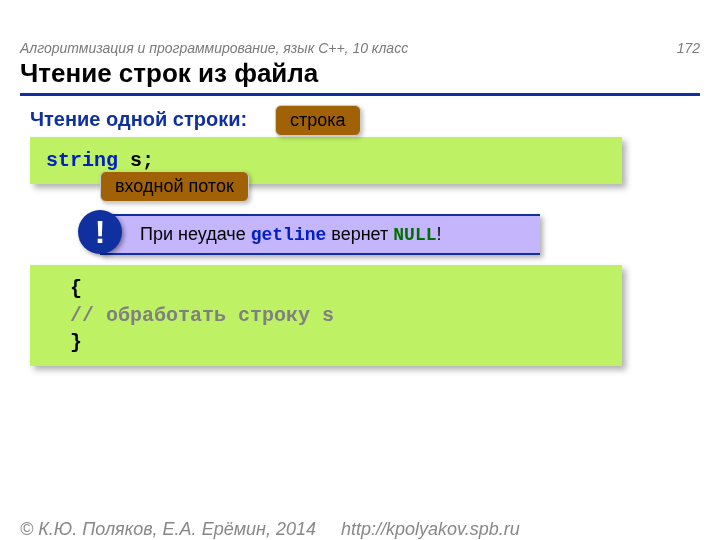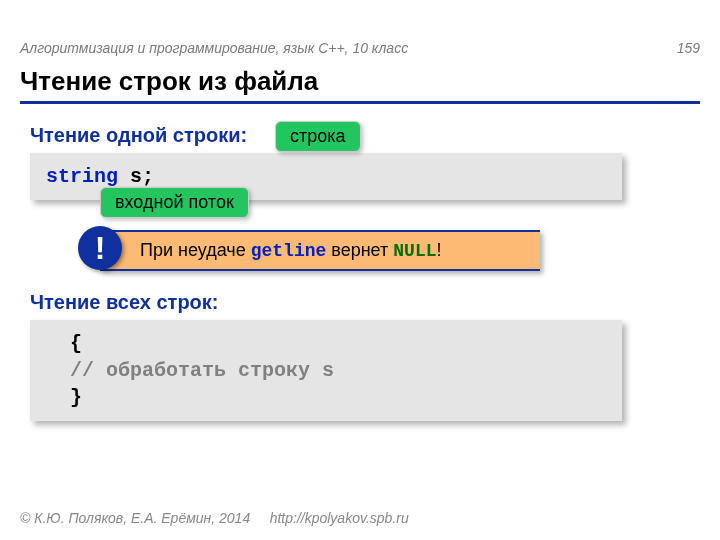--- a/index.html
+++ b/index.html
@@ -16,69 +16,68 @@
     padding: 4px 20px 2px 20px;
     display: flex;
     justify-content: space-between;
     align-items: flex-start;
     font-style: italic;
     color: #7a7a7a;
     font-size: 14px;
     margin-top: 36px;
   }
   .title {
-    margin: 8px 20px;
+    margin: 0 20px;
     font-size: 26px;
     font-weight: bold;
     color: #000;
     padding-bottom: 4px;
     border-bottom: 3px solid #1030a0;
   }
   .content {
     padding: 8px 30px 12px 30px;
   }
   .subhead {
     color: #1030a0;
     font-size: 20px;
     font-weight: bold;
     margin: 4px 0 6px 0;
   }
   .codebox {
-    background: #e5e5e5;
+    background: #bef264;
     padding: 10px 16px;
     font-family: "Courier New", monospace;
     font-size: 20px;
     font-weight: bold;
     box-shadow: 4px 4px 6px rgba(0,0,0,0.3);
     margin-bottom: 18px;
     line-height: 1.35;
     width: 560px;
   }
   .kw-blue { color: #0020c0; }
   .comment { color: #808080; }
   .callout {
     display: inline-block;
-    background: #22c55e;
+    background: #a16207;
     border: 1px solid #ccc;
     border-radius: 6px;
     padding: 4px 14px;
     font-size: 18px;
     box-shadow: 2px 2px 4px rgba(0,0,0,0.25);
     position: absolute;
-    margin-top: 16px;
   }
   .callout1 { left: 275px; top: 105px; }
   .callout2 { left: 100px; top: 171px; }
   .notewrap {
     margin: 30px 0 10px 70px;
     position: relative;
     width: 440px;
   }
   .notebar {
-    background: #fdba74;
+    background: #c4b5fd;
     border-top: 2px solid #1030a0;
     border-bottom: 2px solid #1030a0;
     padding: 8px 12px 8px 40px;
     font-size: 18px;
     box-shadow: 3px 3px 5px rgba(0,0,0,0.3);
   }
   .notebar .mono { font-family: "Courier New", monospace; color: #0020c0; font-weight: bold; }
   .notebar .null { font-family: "Courier New", monospace; color: #007000; font-weight: bold; }
   .excl {
     position: absolute;
@@ -90,33 +89,33 @@
     background: #1030a0;
     color: #fff;
     font-size: 32px;
     font-weight: bold;
     text-align: center;
     line-height: 44px;
     box-shadow: 2px 2px 4px rgba(0,0,0,0.4);
   }
   .footer {
     position: absolute;
-    bottom: 14px;
+    bottom: 0;
     left: 20px;
     font-style: italic;
-    font-size: 14px;
+    font-size: 18px;
     color: #888;
   }
 </style>
 </head>
 <body>
 
 <div class="header">
   <span>Алгоритмизация и программирование, язык С++, 10 класс</span>
-  <span>159</span>
+  <span>172</span>
 </div>
 
 <div class="title">Чтение строк из файла</div>
 
 <div class="content">
 
   <div class="subhead">Чтение одной строки:</div>
 
   <div class="codebox">
     <div><span class="kw-blue">string</span><span> s;</span></div>
@@ -125,21 +124,20 @@
   <div class="callout callout1">строка</div>
   <div class="callout callout2">входной поток</div>
 
   <div class="notewrap">
     <div class="excl">!</div>
     <div class="notebar">
       <span>При неудаче </span><span class="mono">getline</span><span> вернет </span><span class="null">NULL</span><span>!</span>
     </div>
   </div>
 
-  <div class="subhead" style="margin-top:20px">Чтение всех строк:</div>
 
   <div class="codebox">
     <div style="white-space:pre">  {</div>
     <div class="comment" style="white-space:pre">  // обработать строку s</div>
     <div style="white-space:pre">  }</div>
   </div>
 
 </div>
 
 <div class="footer">

